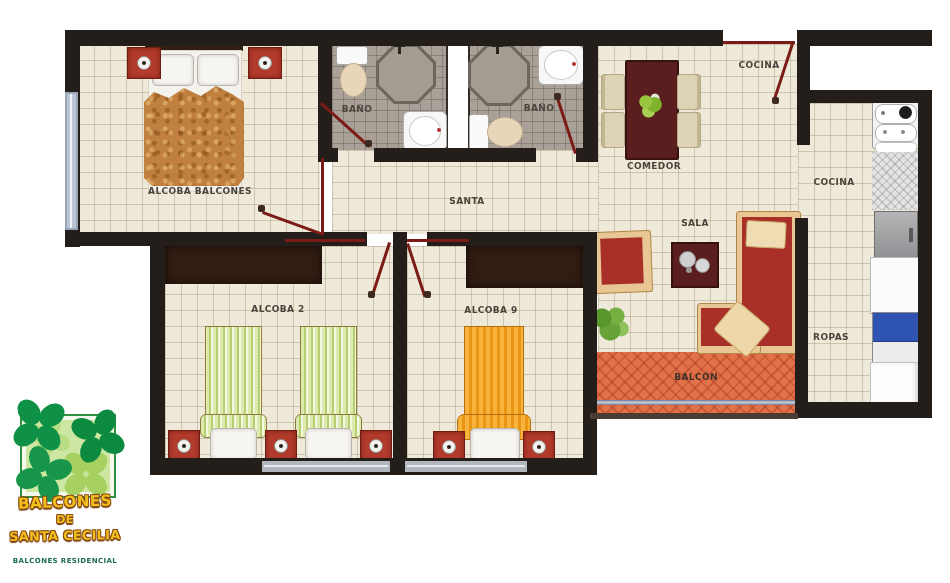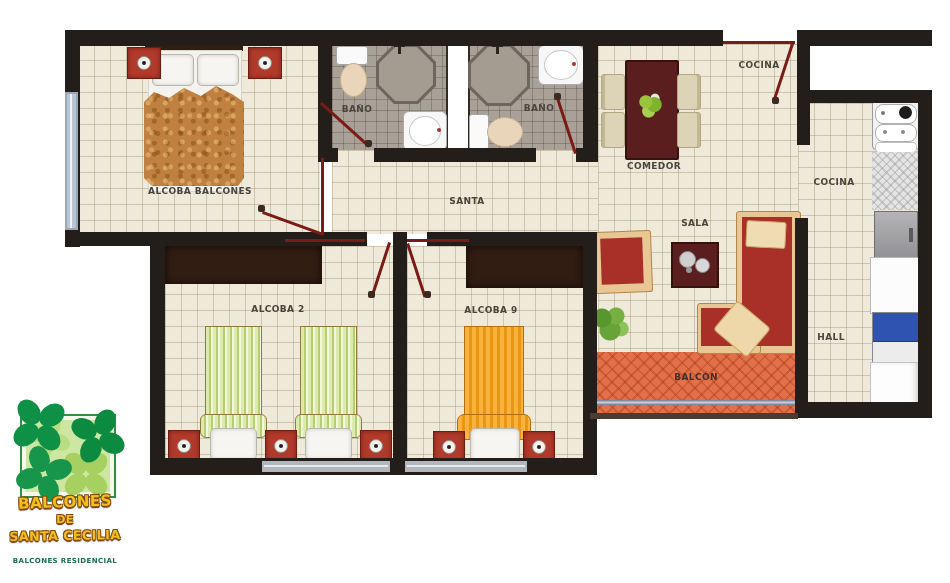--- a/index.html
+++ b/index.html
@@ -228,21 +228,21 @@
   <div class="dhandle" style="left:424px;top:291px;"></div>
 
   <div class="lbl" style="left:145px;top:186px;width:110px;">ALCOBA BALCONES</div>
   <div class="lbl" style="left:328px;top:104px;width:58px;">BAÑO</div>
   <div class="lbl" style="left:510px;top:103px;width:58px;">BAÑO</div>
   <div class="lbl" style="left:442px;top:196px;width:50px;">SANTA</div>
   <div class="lbl" style="left:620px;top:161px;width:68px;">COMEDOR</div>
   <div class="lbl" style="left:729px;top:60px;width:60px;">COCINA</div>
   <div class="lbl" style="left:804px;top:177px;width:60px;">COCINA</div>
   <div class="lbl" style="left:674px;top:218px;width:42px;">SALA</div>
-  <div class="lbl" style="left:804px;top:332px;width:54px;">HALL</div>
+  <div class="lbl" style="left:804px;top:332px;width:54px;">ROPAS</div>
   <div class="lbl" style="left:248px;top:304px;width:60px;">ALCOBA 2</div>
   <div class="lbl" style="left:460px;top:305px;width:62px;">ALCOBA 9</div>
   <div class="lbl" style="left:666px;top:372px;width:60px;color:#40302a;">BALCÓN</div>
 
   <div class="abs" style="left:6px;top:392px;width:170px;height:188px;">
     <div class="abs" style="left:14px;top:22px;width:92px;height:80px;background:#cde7a2;border:2px solid #2f9140;box-shadow:inset 0 0 0 4px #f4f9eb;overflow:hidden;">
       <svg class="clover" style="left:36px;top:30px;width:56px;height:56px;" viewBox="0 0 100 100">
         <g fill="#a6d060" transform="rotate(45 50 50)">
           <ellipse cx="50" cy="24" rx="17" ry="22"></ellipse>
             <ellipse cx="76" cy="50" rx="22" ry="17"></ellipse>

